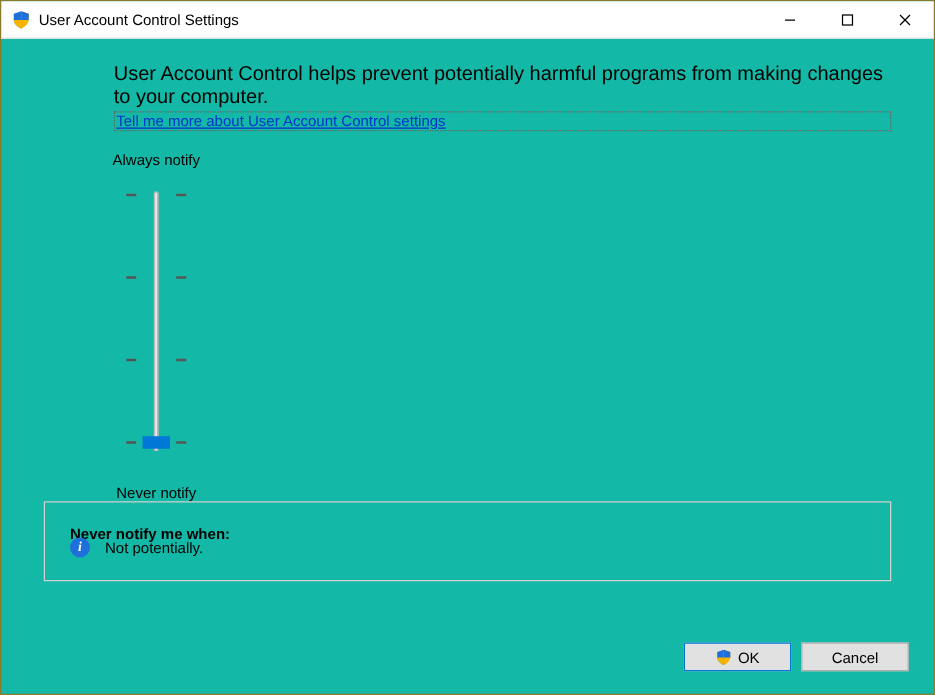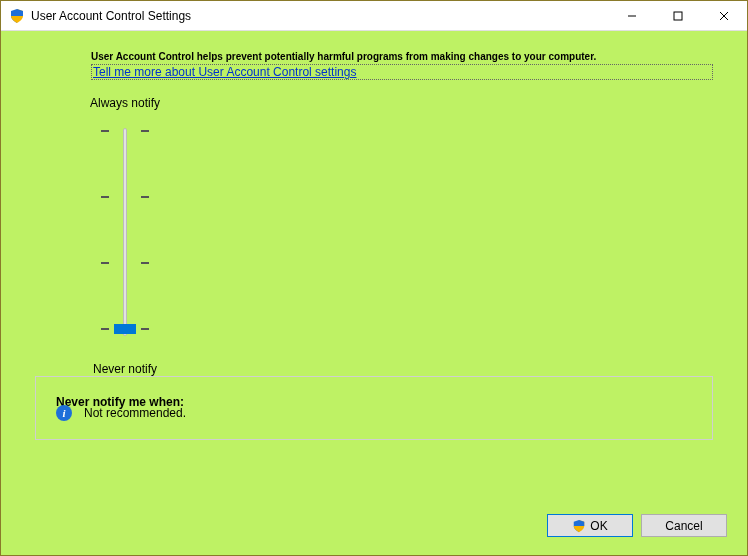--- a/index.html
+++ b/index.html
@@ -1,25 +1,25 @@
 <!DOCTYPE html>
 <html><head>
   <meta charset="utf-8">
   <style>
     * { box-sizing: border-box; margin: 0; padding: 0; }
     html, body { width: 748px; height: 556px; font-family: "Segoe UI", Tahoma, sans-serif; font-size: 12px; background: #fff; overflow: hidden; }
-    .window { width: 748px; height: 556px; border: 1px solid #8a7a2a; display: flex; flex-direction: column; background: #bef264; }
+    .window { width: 748px; height: 556px; border: 1px solid #8a7a2a; display: flex; flex-direction: column; background: #14b8a6; }
     .titlebar { height: 30px; display: flex; align-items: center; background: #fff; border-bottom: 1px solid #e0e0e0; }
     .titlebar-icon { width: 16px; height: 16px; margin: 0 6px 0 8px; }
     .titlebar-text { flex: 1; font-size: 12px; color: #000; }
     .win-controls { display: flex; height: 100%; }
     .win-btn { width: 46px; display: flex; align-items: center; justify-content: center; font-size: 12px; color: #000; }
     .content { flex: 1; padding: 20px 34px 0 34px; display: flex; flex-direction: column; }
     .heading { color: #003399; font-size: 16px; font-weight: 400; margin: 6px 0 14px 56px; }
-    .intro { color: #000; font-size: 10px; margin: 0 0 2px 56px; font-weight: bold; }
+    .intro { color: #000; font-size: 16px; margin: 0 0 2px 56px; }
     .link { color: #0033cc; text-decoration: underline; border: 1px dotted #666; padding: 0 1px; margin: 0 0 10px 56px; display: inline-block; }
     .body-row { display: flex; margin-top: 6px; flex-direction: column; }
     .slider-col { width: 180px; display: flex; flex-direction: column; align-items: center; }
     .slider-label-top { font-size: 12px; text-align: center; margin-bottom: 8px; }
     .slider-label-bot { font-size: 12px; text-align: center; margin-top: 20px; }
     .slider-area { position: relative; height: 220px; width: 60px; margin-top: 4px; }
     .track { position: absolute; left: 50%; top: 6px; bottom: 6px; width: 4px; transform: translateX(-50%); background: linear-gradient(to right,#d0d0d0,#f4f4f4,#d0d0d0); border: 1px solid #bbb; border-radius: 2px; }
     .tick { position: absolute; width: 8px; height: 2px; background: #555; }
     .tick.l { left: 6px; } .tick.r { right: 6px; }
     .thumb { position: absolute; width: 22px; height: 10px; background: #0078d7; left: 50%; transform: translateX(-50%); }
@@ -87,21 +87,21 @@
           <div class="tick r" style="top:206px"></div>
           <div class="thumb" style="top:202px"></div>
         </div>
         <div class="slider-label-bot">Never notify</div>
       </div>
 
       <div class="desc-box">
         <div class="desc-title">Never notify me when:</div>
         <div class="reco-row">
           <span class="info-icon">i</span>
-          <span>Not recommended.</span>
+          <span>Not potentially.</span>
         </div>
       </div>
     </div>
   </div>
 
   <div class="footer">
     <div class="btn default">
       <span>
         <svg class="shield-svg" viewBox="0 0 16 16" width="14" height="14">
           <path d="M8 1 L14 3 V8 C14 12 8 15 8 15 V1 Z" fill="#f7b500"></path>

